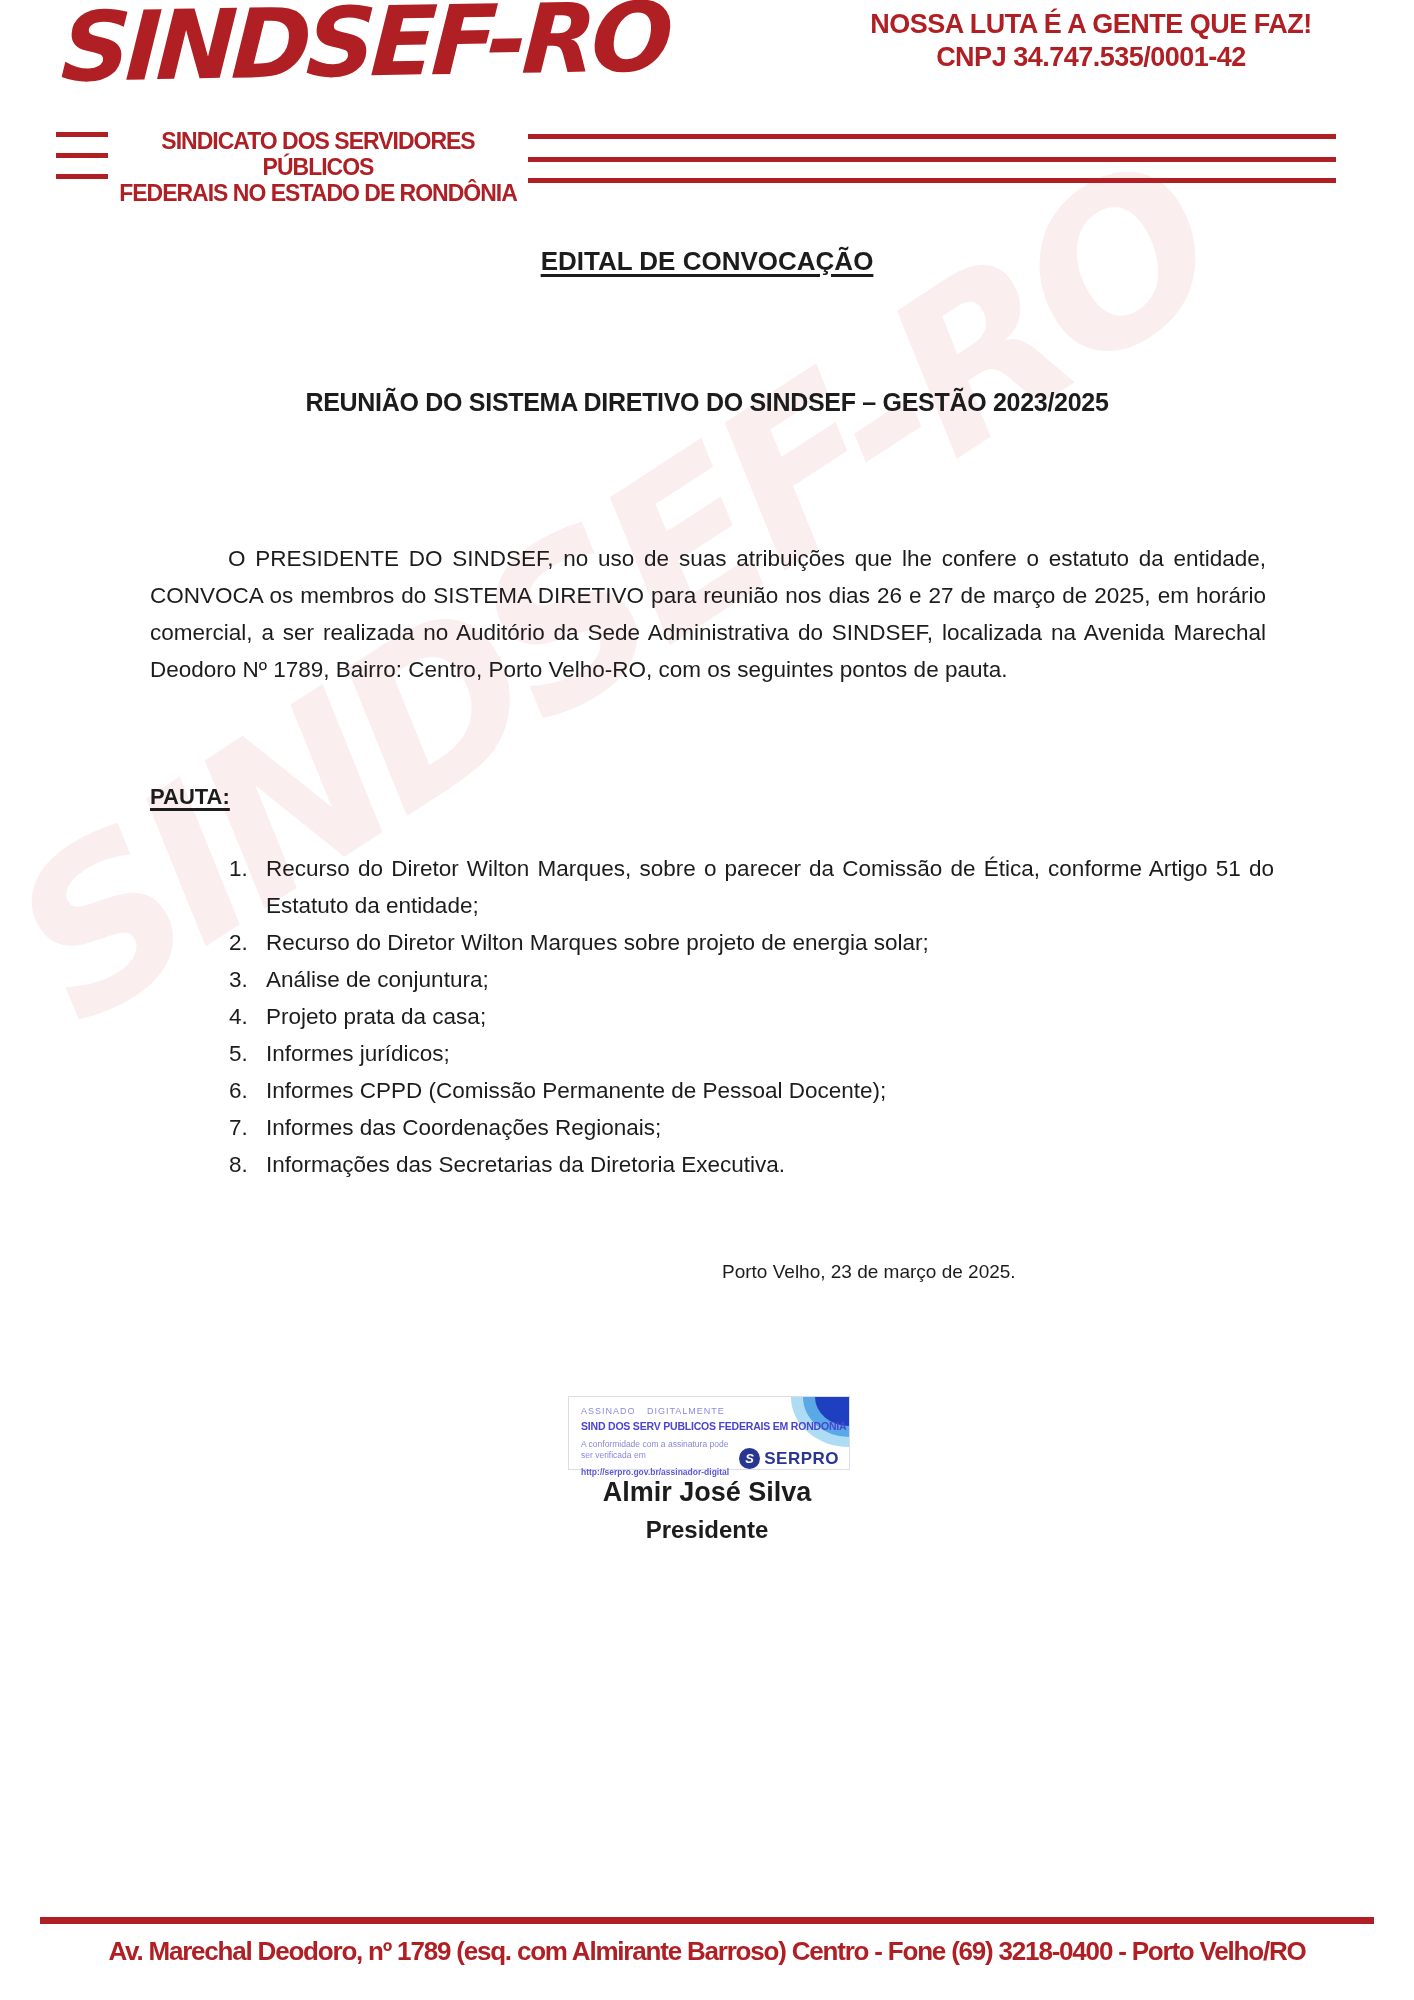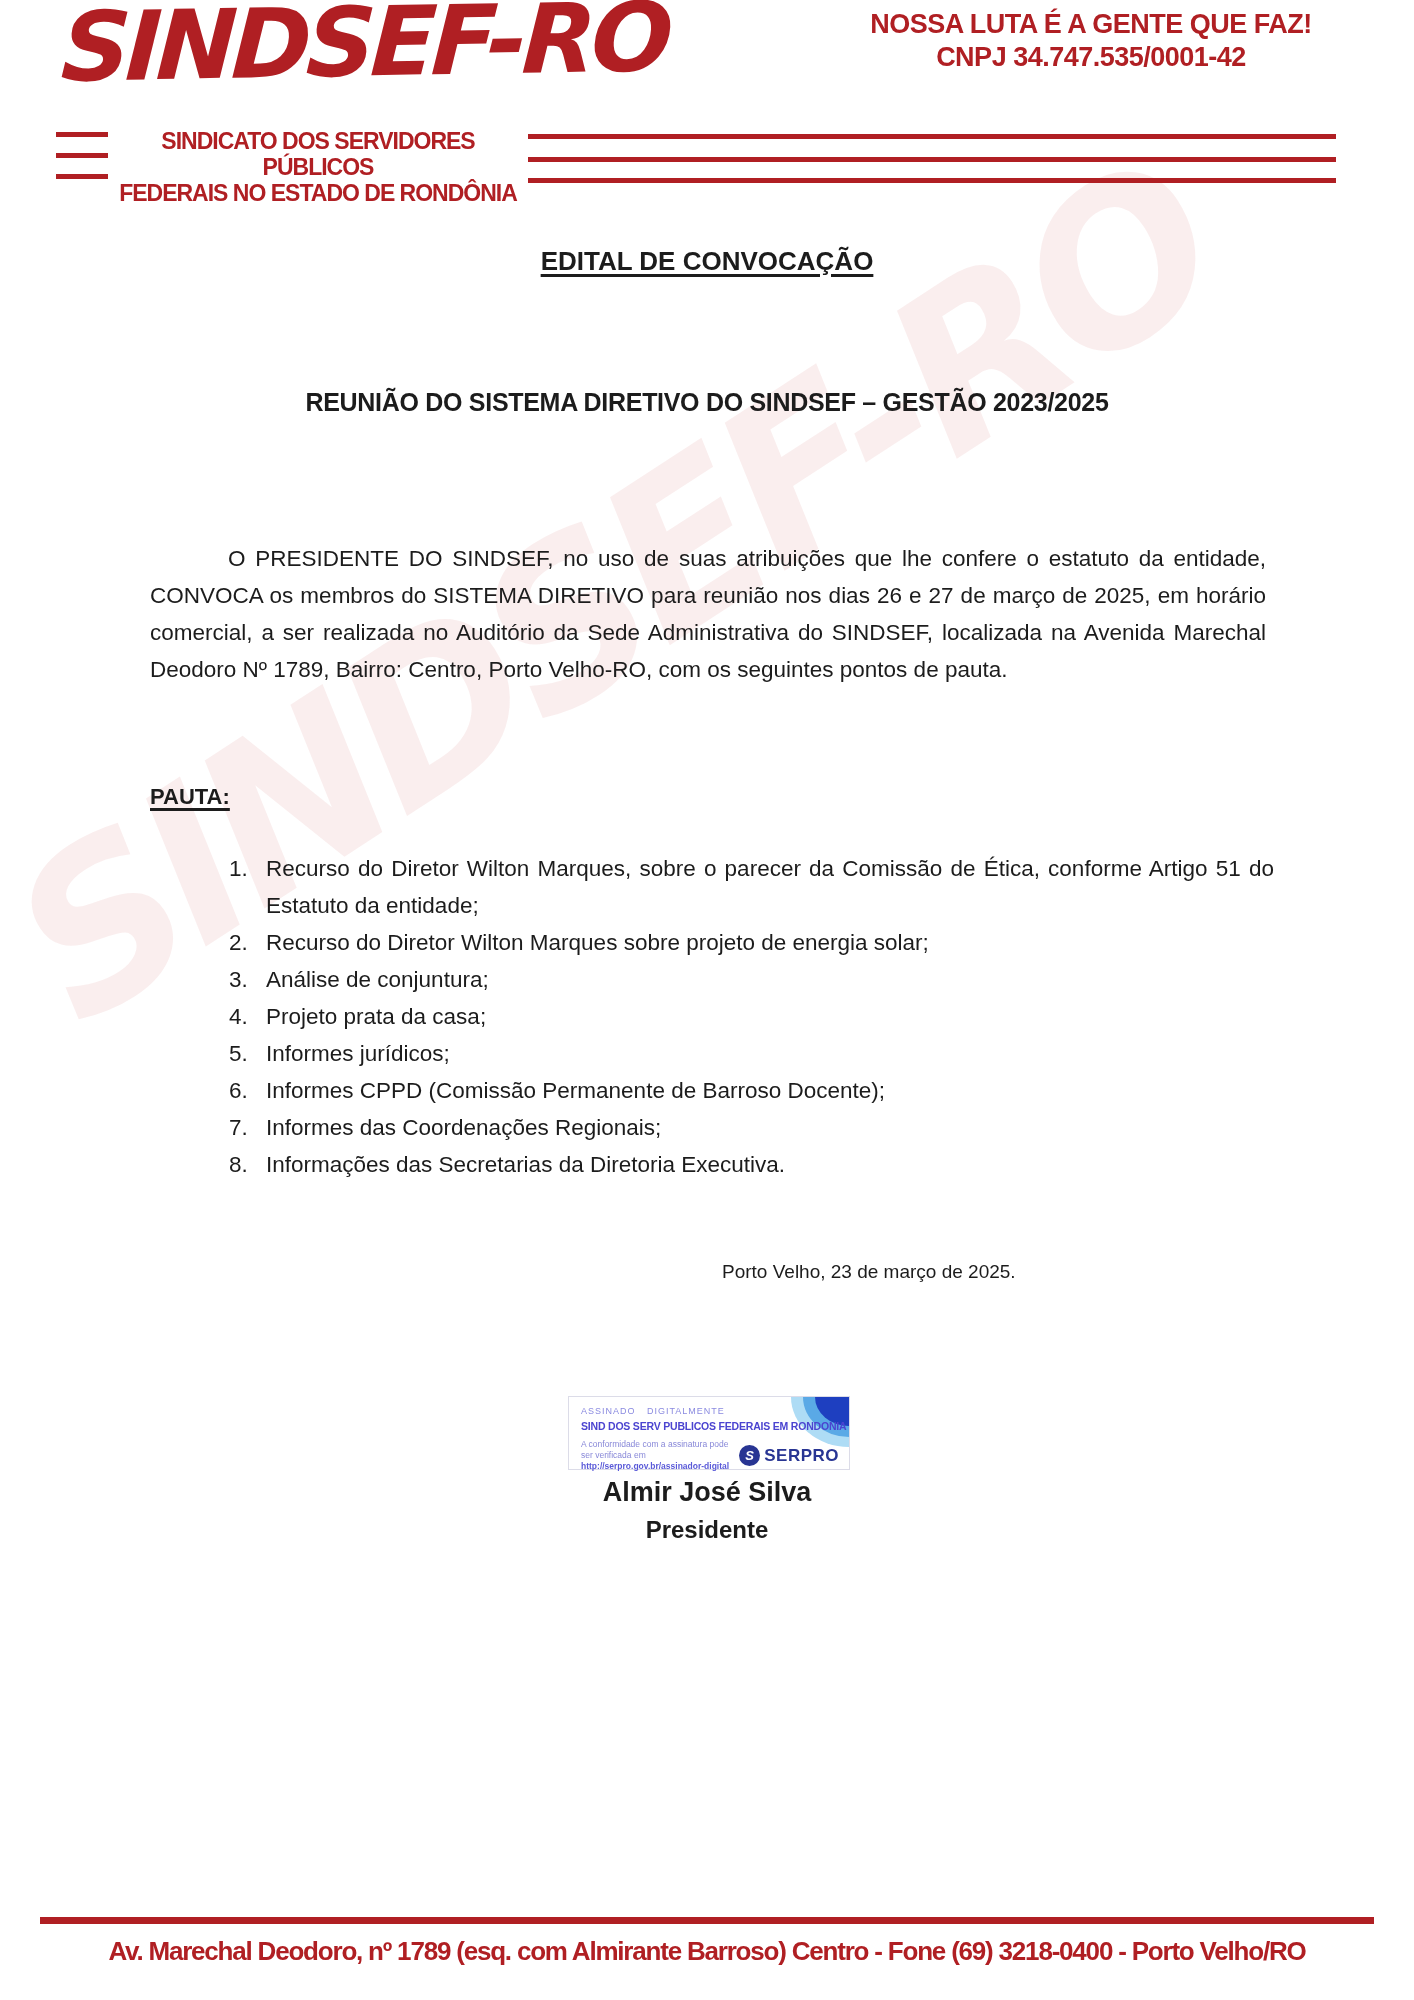--- a/index.html
+++ b/index.html
@@ -74,21 +74,21 @@
   }
   .stamp-corner { position:absolute; top:0; right:0; width:58px; height:50px; overflow:hidden; }
   .corner-c { position:absolute; top:0; right:0; border-bottom-left-radius:100%; }
   .c1 { width:58px; height:50px; background:#aedcf5; }
   .c2 { width:46px; height:40px; background:#5aa9e6; }
   .c3 { width:34px; height:29px; background:#1e3fc0; }
   .stamp-line1 { font-size:9px; color:#8a8ae0; letter-spacing:1px; word-spacing:8px; }
   .stamp-line2 { font-size:10.5px; font-weight:bold; color:#4b44d0; letter-spacing:-0.2px; white-space:nowrap; margin-top:4px; position:relative; z-index:1; }
   .stamp-bottom { display:flex; align-items:center; justify-content:space-between; margin-top:7px; padding-right:10px; }
   .stamp-verif { font-size:8.5px; color:#8888d8; line-height:11px; }
-  .stamp-verif .url { font-weight:bold; color:#5a5ad8; }
+  .stamp-verif .url { font-weight:bold; color:#5a5ad8;margin-top:6px; }
   .serpro { display:flex; align-items:center; gap:4px; }
   .serpro-circle {
     width:21px; height:21px; border-radius:50%; background:#283593; color:#ffffff;
     display:flex; align-items:center; justify-content:center;
     font-weight:bold; font-style:italic; font-size:13px;
   }
   .serpro-text { font-weight:bold; color:#283593; font-size:17px; letter-spacing:0.5px; }
 
   .signer { left:0; top:1472px; width:100%; text-align:center; font-weight:bold; }
   .signer-name { font-size:27px; line-height:40px; }
@@ -134,21 +134,21 @@
 
 <div class="abs pauta-label">PAUTA:</div>
 
 <ol class="pauta-list">
 
 <li>Recurso do Diretor Wilton Marques, sobre o parecer da Comissão de Ética, conforme Artigo 51 do Estatuto da entidade;</li>
     <li>Recurso do Diretor Wilton Marques sobre projeto de energia solar;</li>
     <li>Análise de conjuntura;</li>
     <li>Projeto prata da casa;</li>
     <li>Informes jurídicos;</li>
-    <li>Informes CPPD (Comissão Permanente de Barroso Docente);</li>
+    <li>Informes CPPD (Comissão Permanente de Pessoal Docente);</li>
     <li>Informes das Coordenações Regionais;</li>
     <li>Informações das Secretarias da Diretoria Executiva.</li>
   </ol>
 
 <div class="abs date-line">Porto Velho, 23 de março de 2025.</div>
 
 <div class="abs stamp">
   <div class="stamp-corner">
     <div class="corner-c c1"></div>
     <div class="corner-c c2"></div>

